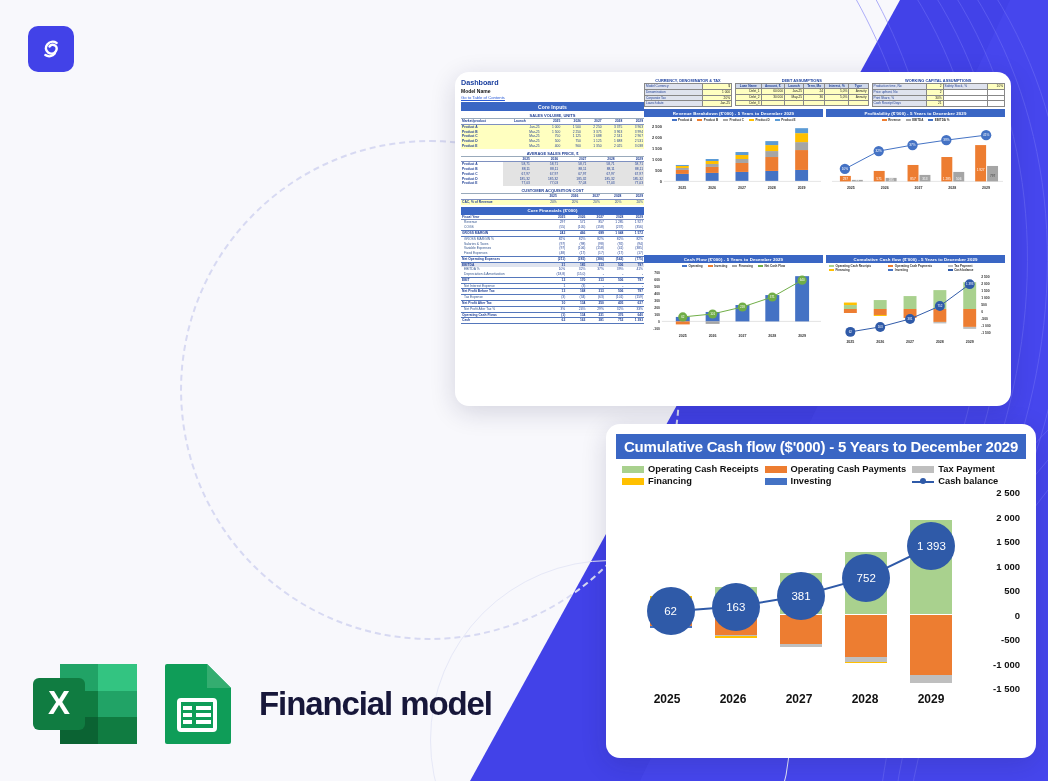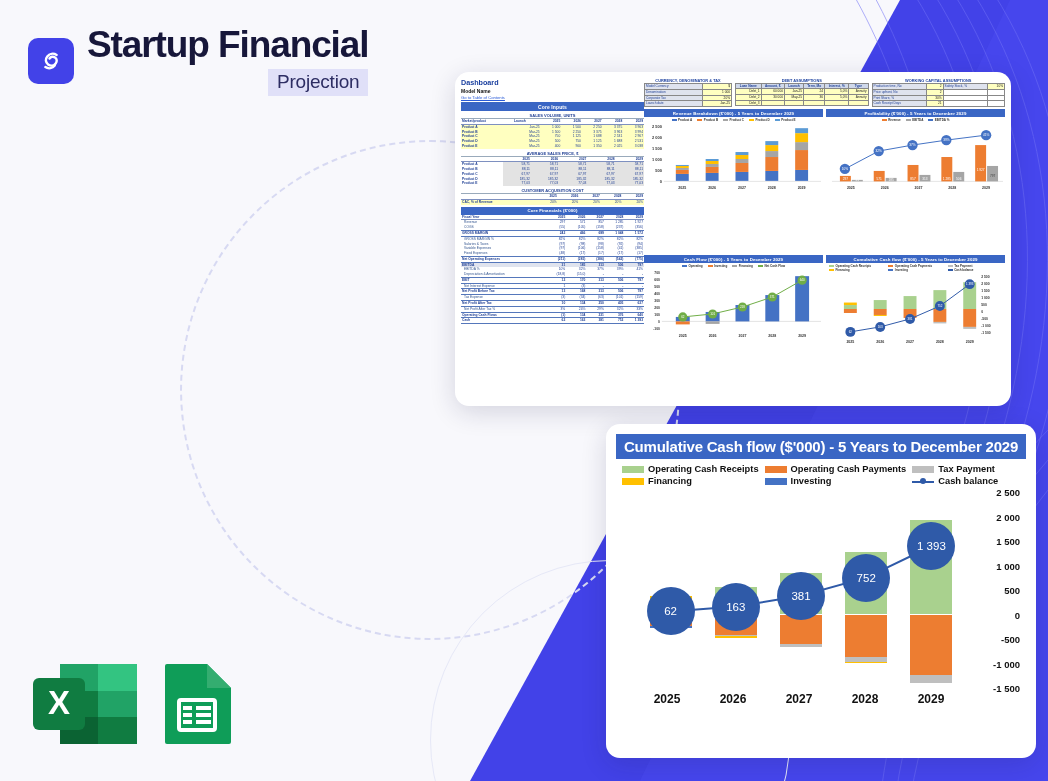--- a/index.html
+++ b/index.html
@@ -168,26 +168,20 @@
 
   <div class="dash-circle"></div>
   <div class="thin-arc"></div>
 
   <div class="logo-row">
     <div class="logo-mark">
       <svg width="30" height="30" viewBox="0 0 32 32">
         <path d="M22 9.5c-3.4-2.2-7.6-1.3-10 1.6 -2.3 2.8-1.9 6.6 .9 8.6 2.6 1.9 6.2 1.3 8.1-1.1 1.7-2.1 1.4-5-0.7-6.4 -2-1.4-4.6-0.8-5.9 1.1" fill="none" stroke="#ffffff" stroke-width="2.6" stroke-linecap="round"></path>
         <path d="M10 22.5c3.4 2.2 7.6 1.3 10-1.6" fill="none" stroke="#ffffff" stroke-width="2.6" stroke-linecap="round"></path>
       </svg>
-    </div>
-    <div class="brand-text">
-      <div class="brand-title">Startup Financial</div>
-      <div class="brand-sub-wrap">
-        <span class="brand-sub">Projection</span>
-      </div>
     </div>
   </div>
 
 
   <div class="footer">
     <div class="xl-icon">
       <svg width="108" height="84" viewBox="0 0 108 84">
         <rect x="29" y="2" width="77" height="80" rx="4" fill="#1e7145"></rect>
         <rect x="29" y="2" width="38" height="27" fill="#21a366"></rect>
         <rect x="67" y="2" width="39" height="27" fill="#33c481"></rect>
@@ -204,20 +198,21 @@
         <path d="M6 2h40l24 24v54a2 2 0 0 1-2 2H6a2 2 0 0 1-2-2V4a2 2 0 0 1 2-2z" fill="#0f9d58"></path>
         <path d="M46 2l24 24H46z" fill="#57d196"></path>
         <path d="M46 26h24L46 2z" fill="#0b8043" opacity=".45"></path>
         <rect x="18" y="38" width="36" height="30" rx="2" fill="none" stroke="#ffffff" stroke-width="4"></rect>
         <rect x="22" y="44" width="28" height="4" fill="#ffffff"></rect>
         <rect x="22" y="51" width="28" height="4" fill="#ffffff"></rect>
         <rect x="22" y="58" width="28" height="4" fill="#ffffff"></rect>
         <rect x="31" y="40" width="4" height="26" fill="#0f9d58"></rect>
       </svg>
     </div>
+    <div class="footer-label">Financial model</div>
   </div>
 
   <div class="card" id="dash-card">
     <div class="dash">
 
       <div class="dash-left">
         <div class="d-title">Dashboard</div>
         <div class="d-sub">Model Name</div>
         <div class="d-link">Go to Table of Contents</div>
 

